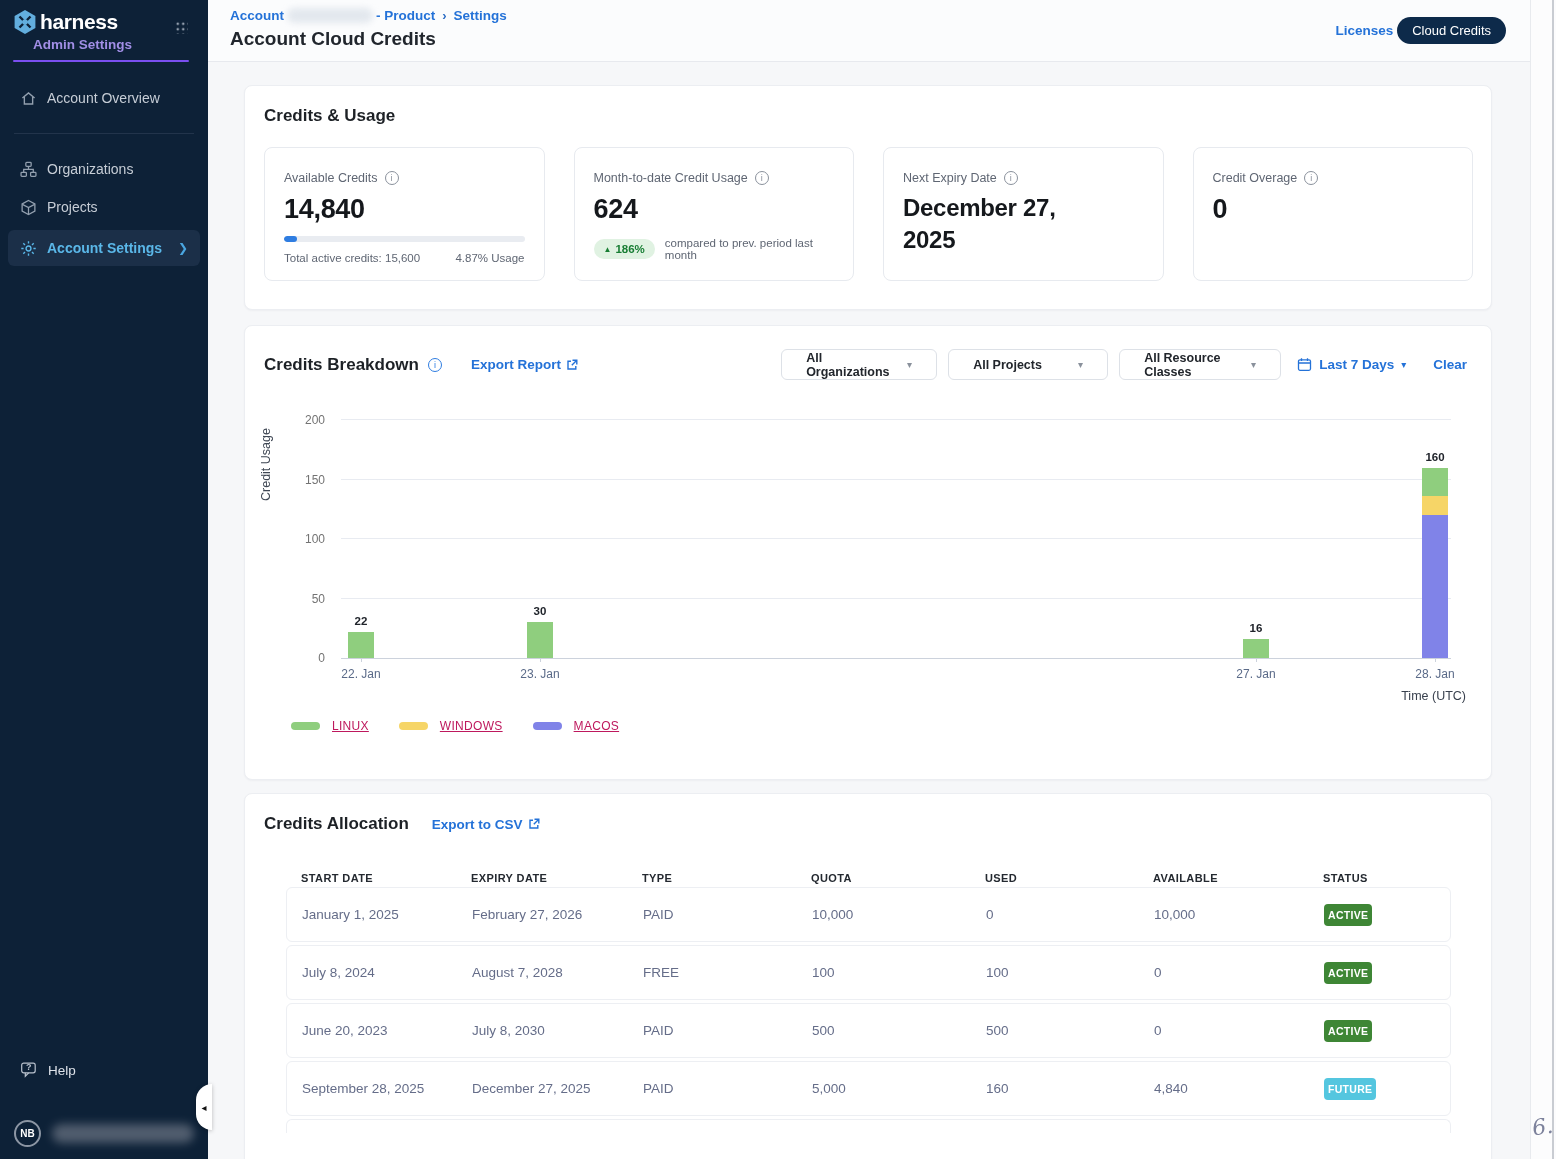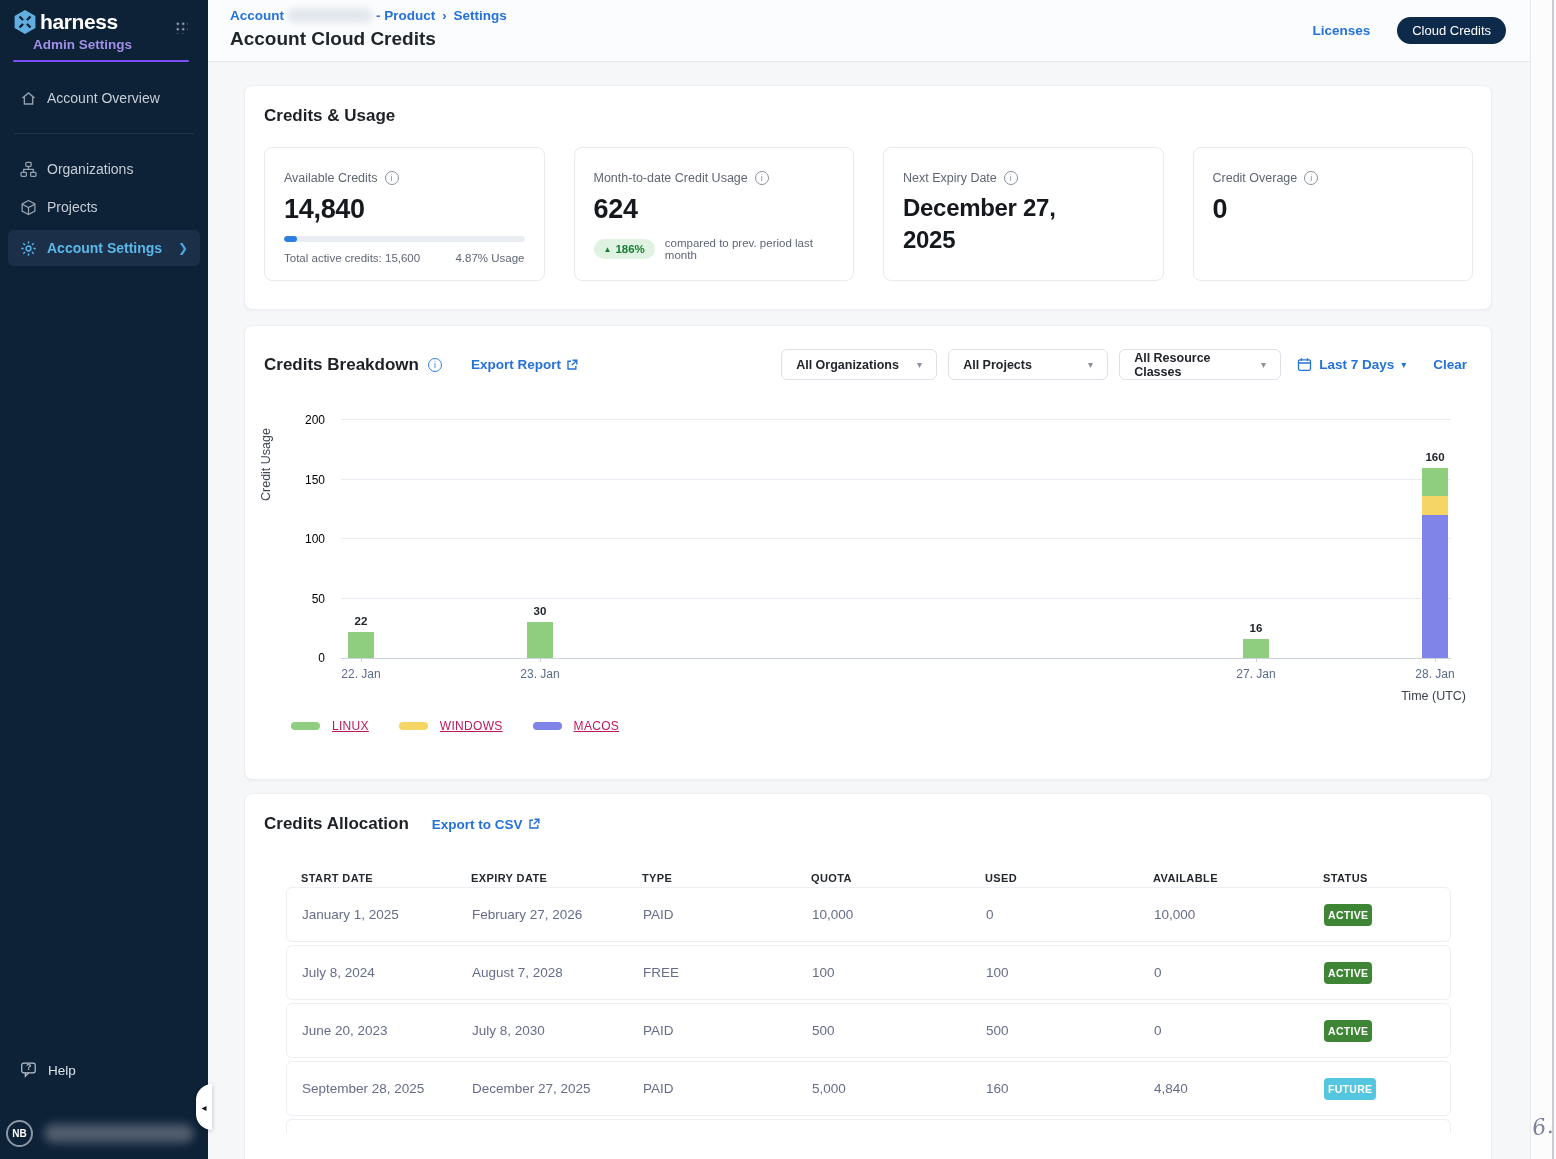--- a/index.html
+++ b/index.html
@@ -19,36 +19,36 @@
   .nav-item{display:flex;align-items:center;height:38px;padding:0 12px 0 20px;font-size:14px;color:#c6cdd6;cursor:pointer;}
   .nav-item .nav-ic{width:17px;height:17px;margin-right:10px;color:#93a0af;flex:0 0 auto;display:flex;align-items:center;}
   .nav-item.active{margin:4px 8px 0 8px;height:36px;padding-left:12px;background:#1b2f48;border-radius:6px;color:#5ab7e8;font-weight:bold;}
   .nav-item.active .nav-ic{color:#5ab7e8;}
   .nav-item.active .chev{margin-left:auto;color:#4aa6e0;font-size:12px;font-weight:bold;}
   .nav-div{border-top:1px solid #22344b;margin:16px 14px;}
   .side-bottom{position:absolute;left:0;right:0;bottom:0;}
   .help-row{display:flex;align-items:center;padding:0 20px;height:34px;margin-bottom:28px;font-size:13.5px;color:#dde2e9;cursor:pointer;}
   .help-icon{position:relative;width:19px;height:16px;margin-right:9px;color:#b9c2ce;}
   .help-icon::after{content:"?";position:absolute;left:6px;top:0px;font-size:9px;font-weight:bold;color:#b9c2ce;}
-  .avatar-row{display:flex;align-items:center;padding:0 6px;height:36px;margin-bottom:8px;}
+  .avatar-row{display:flex;align-items:center;padding:0 14px;height:36px;margin-bottom:8px;}
   .avatar{width:27px;height:27px;border-radius:50%;border:2px solid #8c96a4;color:#fff;font-size:10px;font-weight:bold;
     display:flex;align-items:center;justify-content:center;cursor:pointer;flex:0 0 auto;}
   .name-blob{width:150px;height:19px;margin-left:11px;background:#5d6878;border-radius:10px;filter:blur(5px);opacity:.85;}
   .collapse-handle{position:absolute;left:196px;top:1084px;width:16px;height:46px;background:#fff;border-radius:24px 0 0 24px;
     box-shadow:0 1px 4px rgba(0,0,0,.25);z-index:9;display:flex;align-items:center;justify-content:center;cursor:pointer;}
   .collapse-handle span{font-size:10px;color:#111;}
 
   
   .main{position:absolute;left:208px;top:0;right:26px;bottom:0;}
   .topbar{position:relative;height:62px;background:#fbfcfd;border-bottom:1px solid #e7e9ee;}
   .breadcrumb{position:absolute;left:22px;top:8px;font-size:13px;font-weight:bold;color:#2472d8;display:flex;align-items:center;}
   .breadcrumb .sep{color:#2b6cc4;margin:0 7px;font-size:13px;}
   .bc-blob{display:inline-block;width:86px;height:15px;background:#e3e8ee;border-radius:8px;filter:blur(3px);margin:0 3px;}
   .page-title{position:absolute;left:22px;top:28px;font-size:19px;font-weight:bold;color:#21262d;}
-  .top-actions{position:absolute;right:24px;top:17px;display:flex;align-items:center;gap:27px;}
+  .top-actions{position:absolute;right:24px;top:17px;display:flex;align-items:center;gap:4px;}
   .link{color:#2472d8;font-weight:bold;font-size:13.5px;cursor:pointer;text-decoration:none;}
   .pill-btn{background:#0d2a4a;color:#fff;font-size:13px;font-weight:normal;border:none;border-radius:14px;padding:6px 15px;cursor:pointer;}
 
   .content{position:absolute;left:0;right:0;top:62px;bottom:0;background:#f6f7f9;}
   .card{position:absolute;left:36px;width:1248px;background:#fff;border:1px solid #eceef2;border-radius:8px;box-shadow:0 1px 2px rgba(16,24,40,.04);}
   .section-title{font-size:17px;font-weight:bold;color:#1d2126;}
 
   
   .cu-card{top:23px;height:225px;padding:20px 18px 0 19px;}
   .stat-grid{display:grid;grid-template-columns:repeat(4,1fr);gap:29px;margin-top:21px;}
@@ -68,31 +68,31 @@
 
   
   .bd-card{top:263px;height:455px;}
   .bd-header{display:flex;align-items:center;padding:23px 24px 0 19px;}
   .bd-title-group{display:flex;align-items:center;gap:9px;}
   .bd-title-group .icon-info{color:#2f7de1;}
   .export-link{display:inline-flex;align-items:center;gap:5px;margin-left:29px;}
   .ext-ic{width:12px;height:12px;display:inline-block;}
   .filters{margin-left:auto;display:flex;align-items:center;gap:11px;}
   .select{display:flex;align-items:center;justify-content:space-between;height:31px;border:1px solid #dde1e7;border-radius:6px;
-    background:#fff;padding:0 14px;font-size:12.5px;font-weight:bold;color:#22262c;cursor:pointer;}
+    background:#fff;padding:0 24px;font-size:12.5px;font-weight:bold;color:#22262c;cursor:pointer;}
   .select .dd{color:#8a919c;font-size:10px;margin-left:10px;font-weight:normal;}
   .sel-org{width:156px;}.sel-proj{width:160px;}.sel-res{width:162px;}
   .date-filter{display:flex;align-items:center;gap:7px;margin-left:5px;cursor:pointer;}
   .date-filter .caret{color:#2472d8;font-size:10px;}
   .clear-link{margin-left:16px;}
 
   .chart-area{position:absolute;left:96px;top:95px;width:1110px;height:238px;border-bottom:1px solid #ccd2dc;}
   .gridline{position:absolute;left:0;right:0;height:1px;background:#e8ebf1;}
   .chart-y-labels{position:absolute;left:-56px;top:0;width:40px;height:100%;}
-  .ylab{position:absolute;right:0;font-size:12px;color:#000000;text-align:right;width:40px;}
+  .ylab{position:absolute;right:0;font-size:12px;color:#737373;text-align:right;width:40px;}
   .chart-ytitle{position:absolute;left:-82px;top:-4px;height:96px;writing-mode:vertical-rl;transform:rotate(180deg);
     font-size:12.5px;color:#3f4754;text-align:center;}
   .bar-seg{position:absolute;width:26px;}
   .bar-total{position:absolute;width:60px;text-align:center;font-size:11.5px;font-weight:bold;color:#20242b;}
   .xtick{position:absolute;top:100%;width:1px;height:4px;background:#ccd2dc;}
   .xlab{position:absolute;top:calc(100% + 9px);width:80px;text-align:center;font-size:12px;color:#5a6a88;}
   .chart-xlabel{position:absolute;right:-15px;top:calc(100% + 31px);font-size:12.5px;color:#39414e;}
   .legend{position:absolute;left:46px;top:393px;display:flex;align-items:center;gap:30px;}
   .legend-item{display:flex;align-items:center;gap:12px;cursor:pointer;}
   .legend-pill{width:29px;height:8px;border-radius:4px;display:inline-block;}

